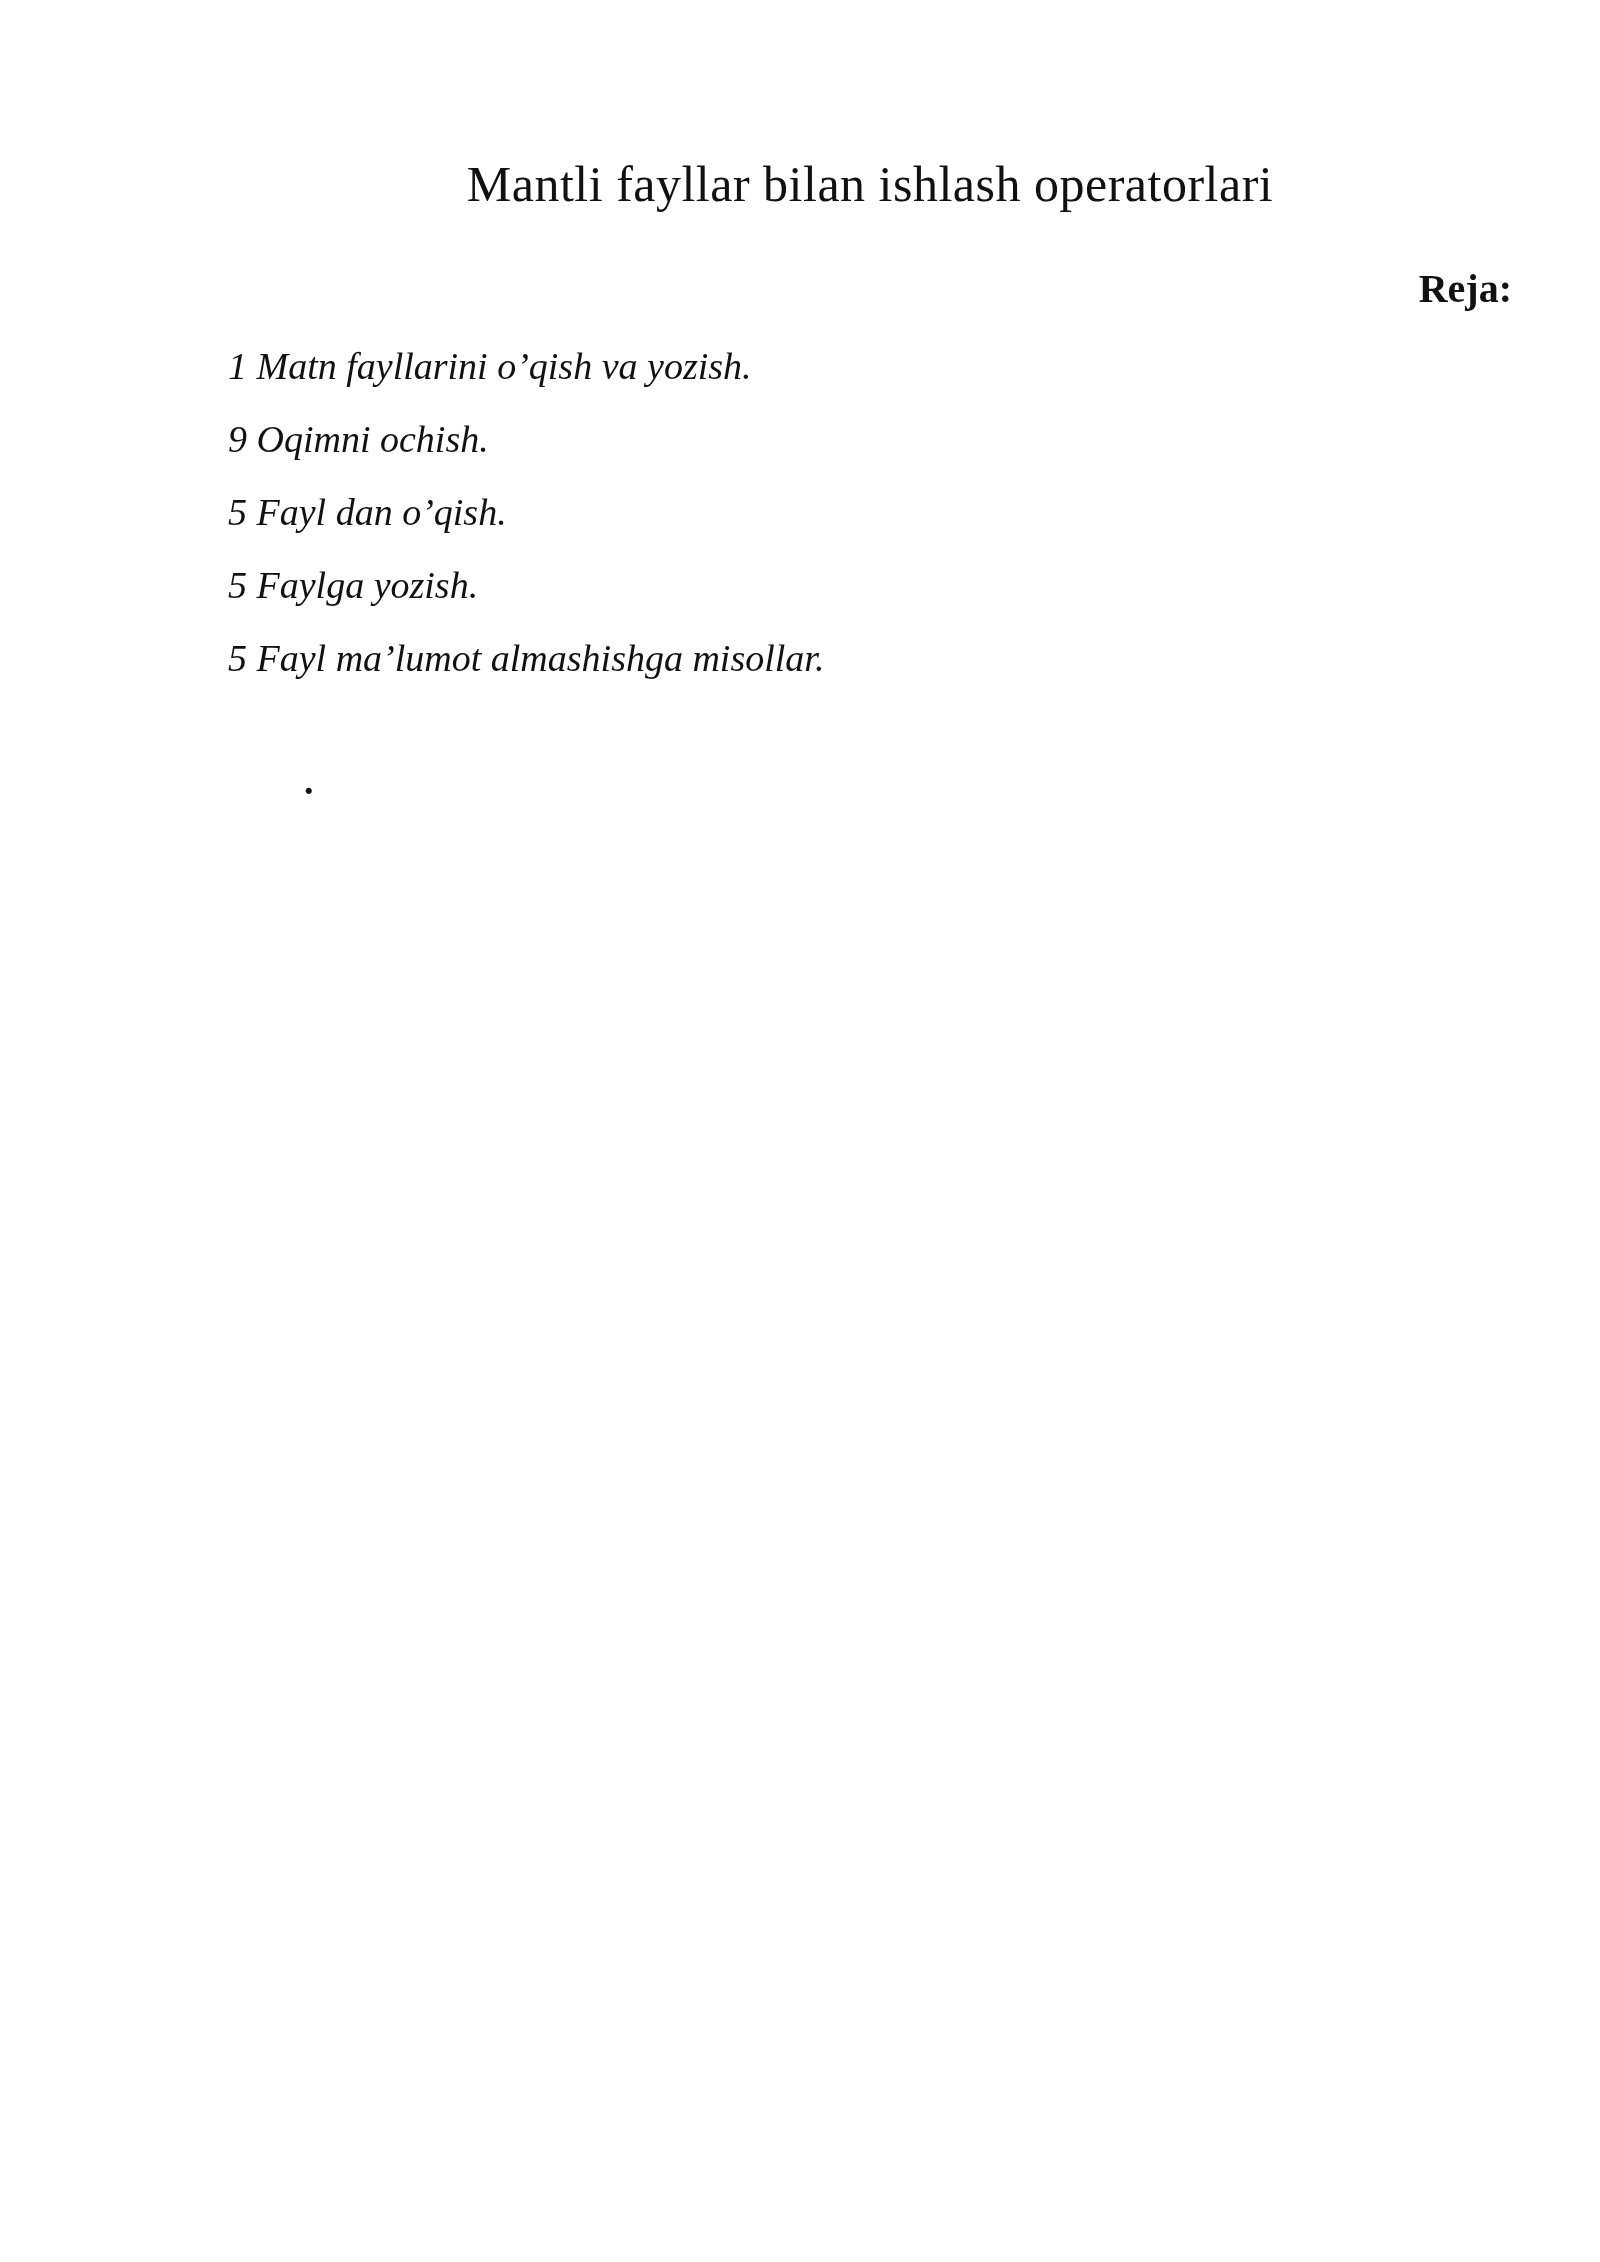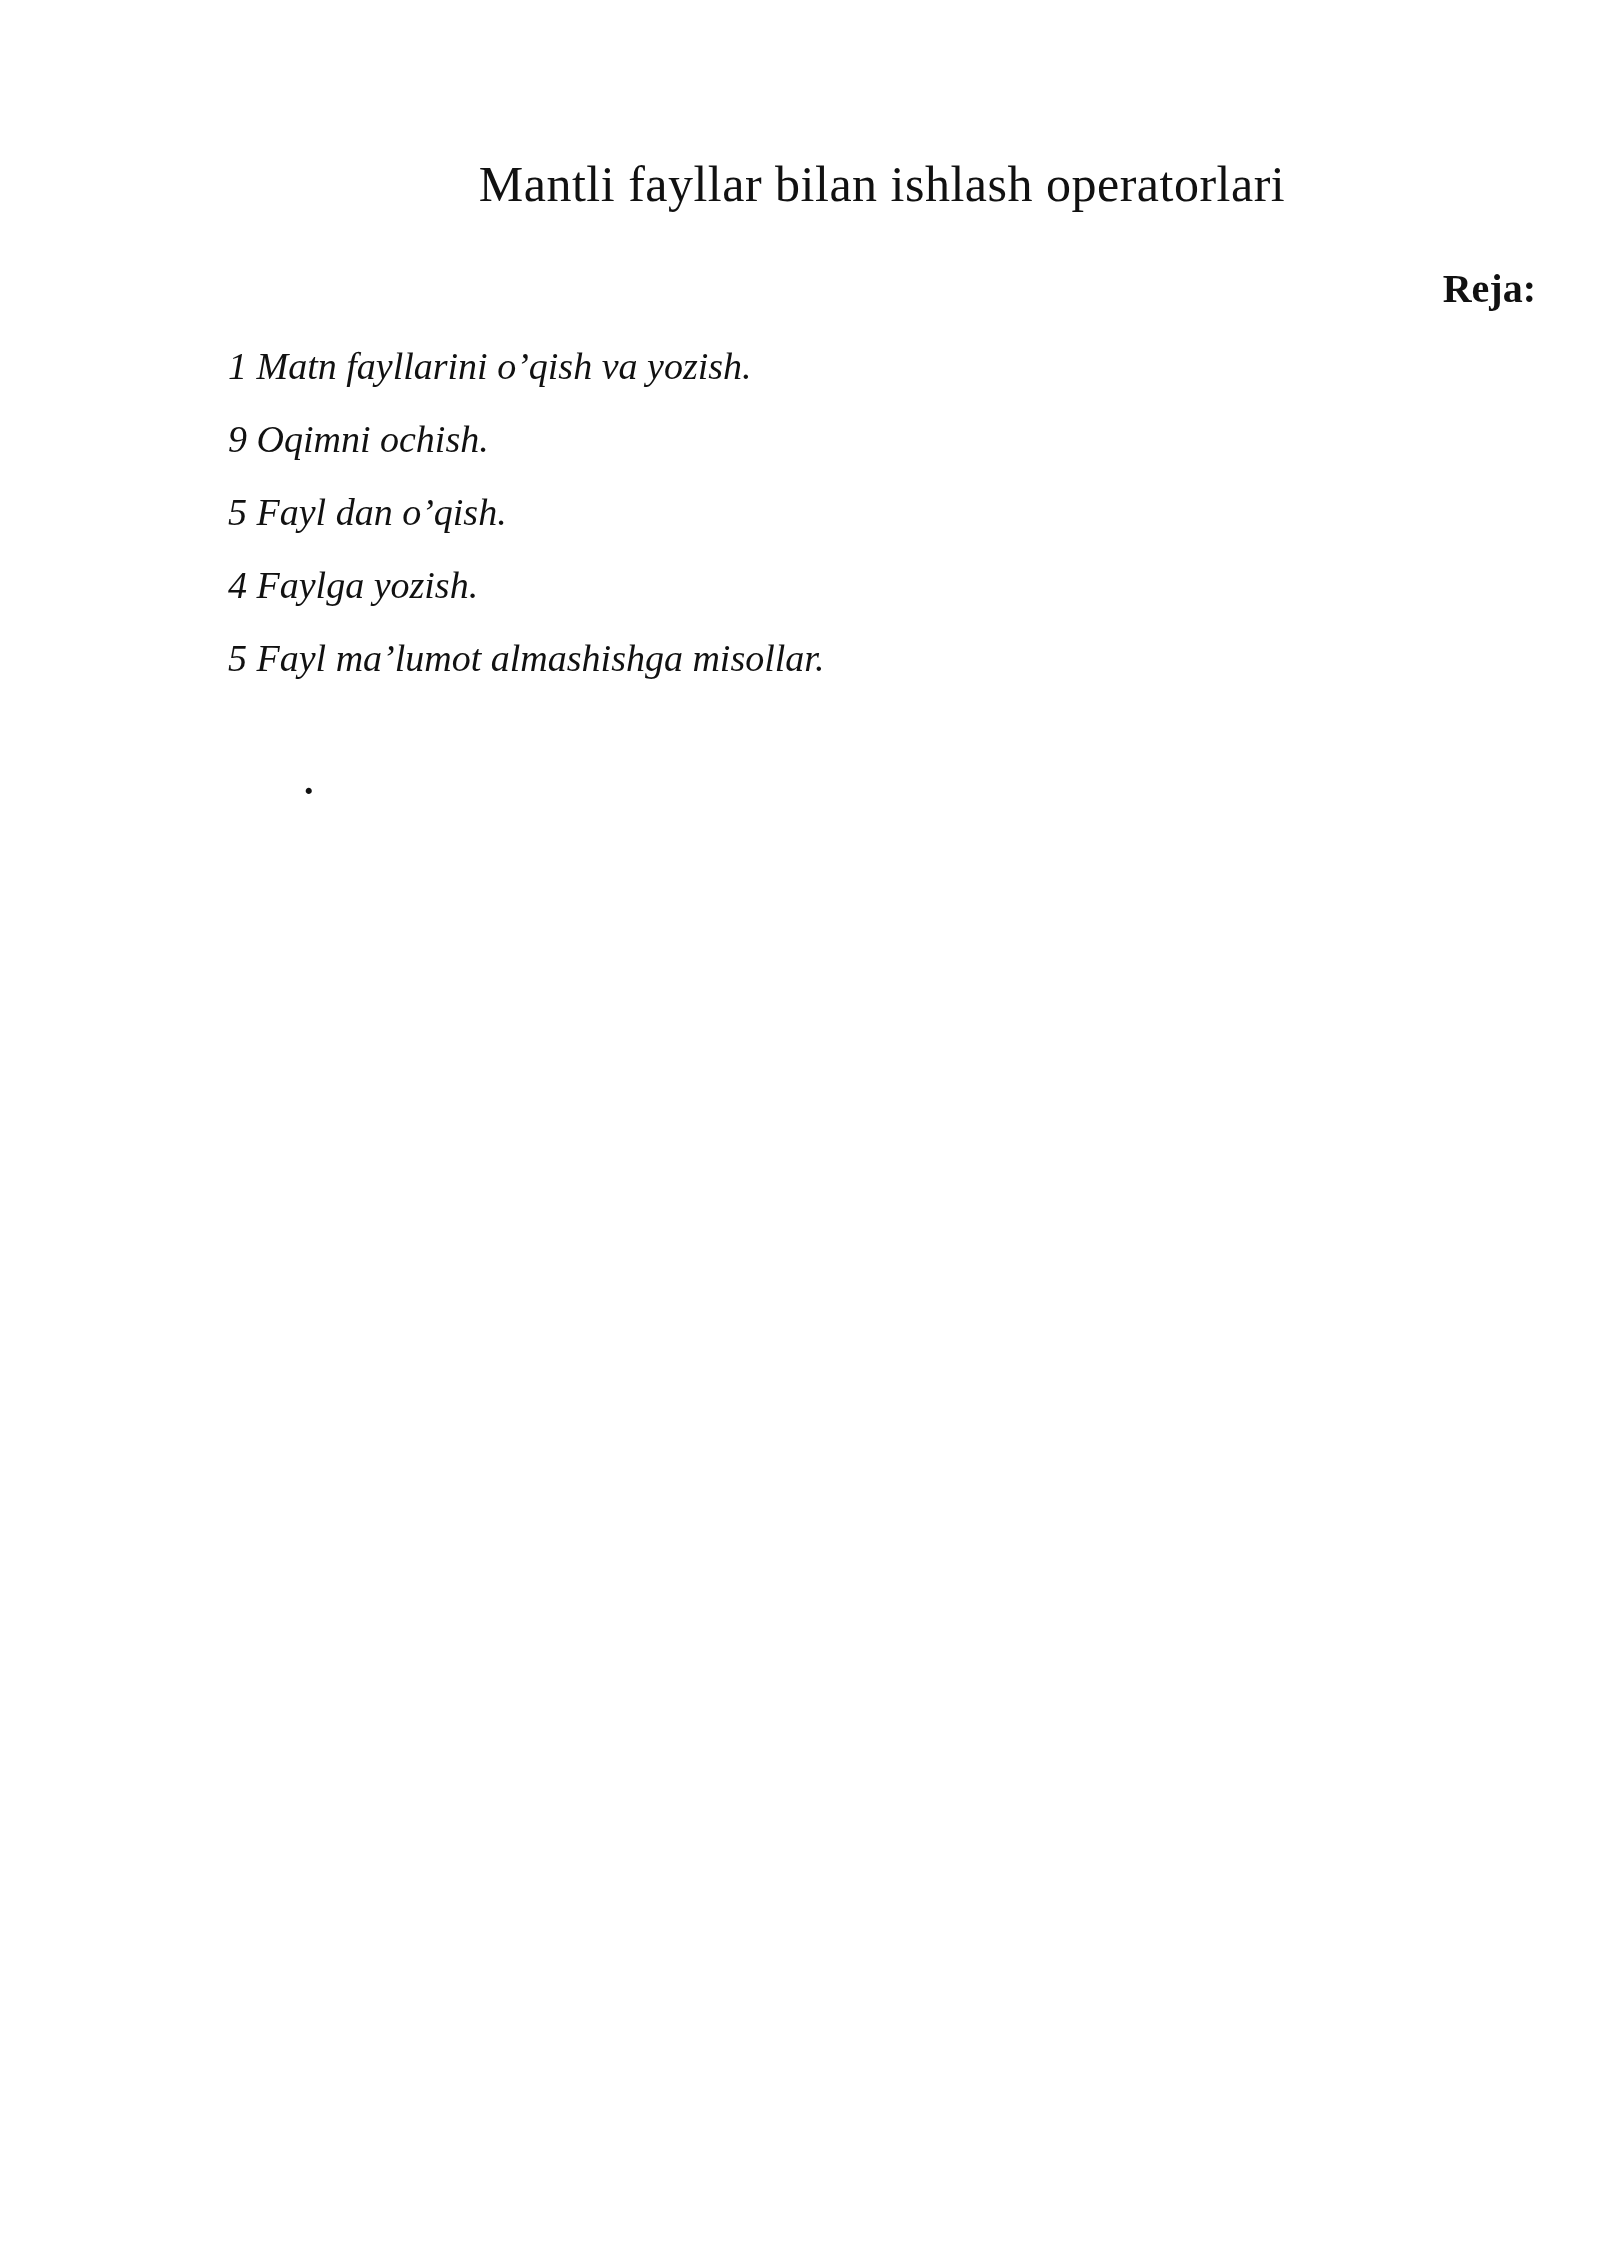--- a/index.html
+++ b/index.html
@@ -12,21 +12,21 @@
   }
 
   .page {
     width: 1600px;
     height: 2262px;
     background: var(--page-bg, #ffffff);
     color: var(--text-color, #111111);
     font-family: "Liberation Serif", "DejaVu Serif", serif;
     padding-top: 156px;
     padding-left: 228px;
-    padding-right: 64px;
+    padding-right: 88px;
   }
 
   .doc-title {
     font-size: 50px;
     font-weight: 400;
     line-height: 1.15;
     text-align: center;
     letter-spacing: 0.5px;
     white-space: nowrap;
   }
@@ -65,19 +65,19 @@
 <div class="page" style="--text-color: #111111; --page-bg: #ffffff;">
 
   <h1 class="doc-title">Mantli fayllar bilan ishlash operatorlari</h1>
 
   <h2 class="doc-heading">Reja:</h2>
 
   <div class="outline-list">
     <p>1 Matn fayllarini o’qish va yozish.</p>
     <p>9 Oqimni ochish.</p>
     <p>5 Fayl dan o’qish.</p>
-    <p>4 Faylga yozish.</p>
+    <p>5 Faylga yozish.</p>
     <p>5 Fayl ma’lumot almashishga misollar.</p>
   </div>
 
   <p class="trailing-period">.</p>
 
 </div>
 
 </body></html>

